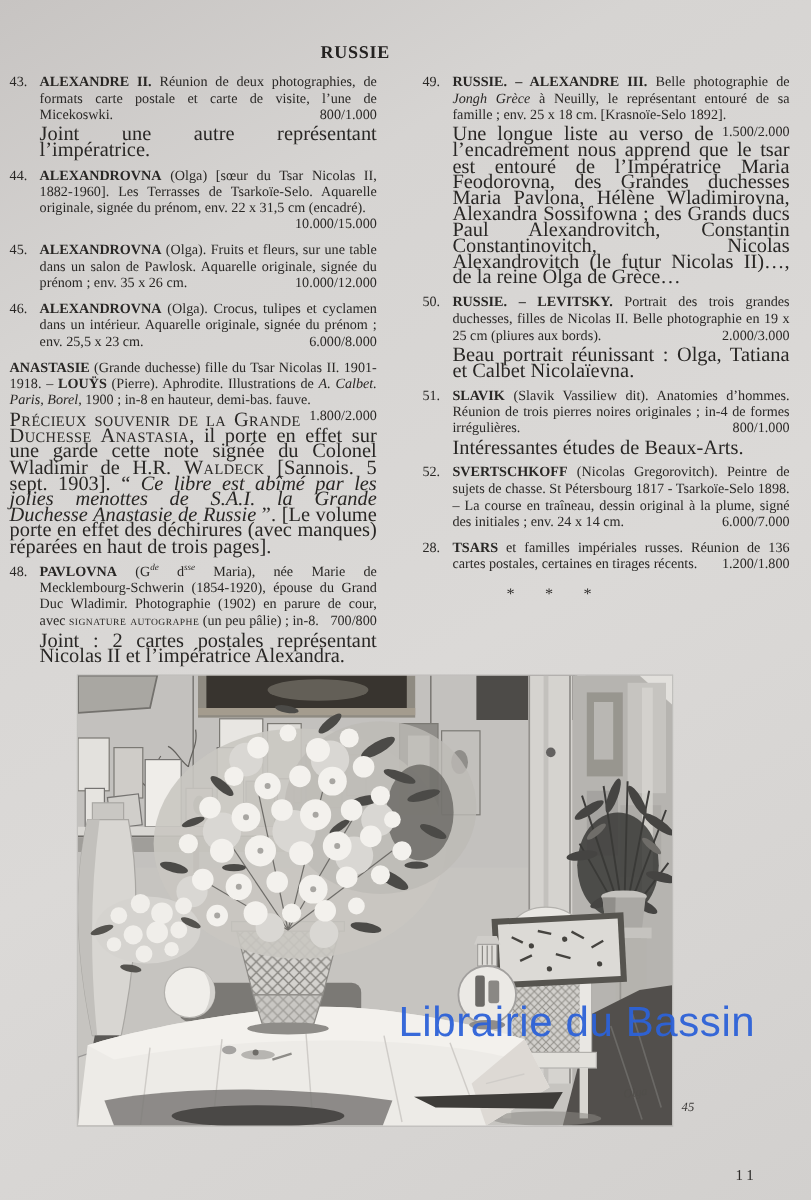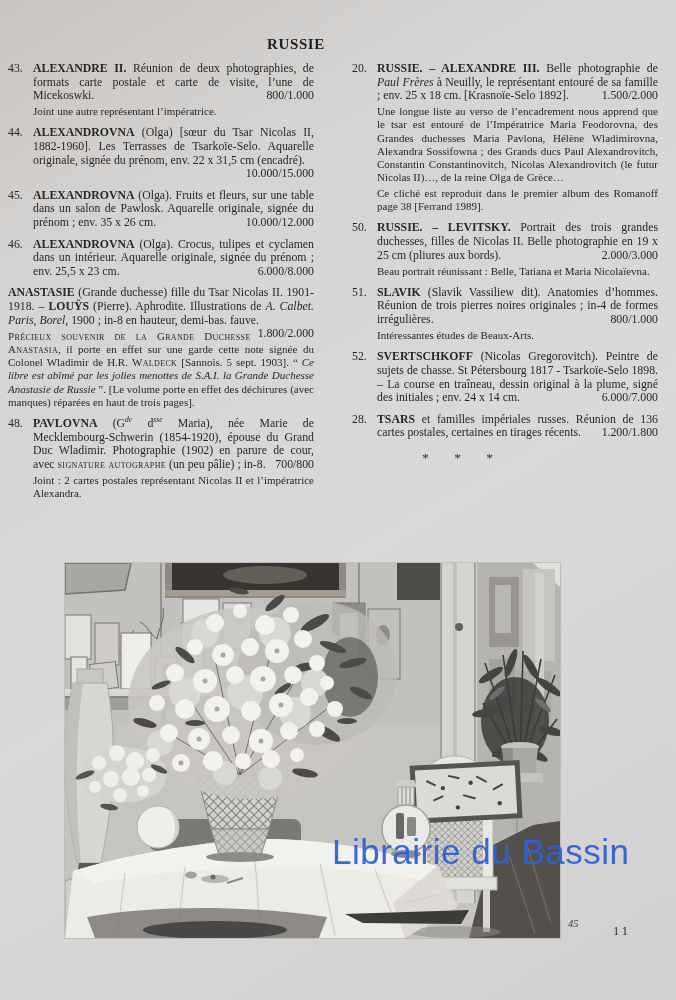--- a/index.html
+++ b/index.html
@@ -15,38 +15,38 @@
     color:#232120;
   }
   .columns{position:absolute;top:62px;left:8px;width:650px;display:flex;gap:38px;}
   .col{width:312px;}
   .col.right{width:312px;}
   .entry{display:flex;margin-bottom:8px;}
   .lot-num{flex:0 0 25px;width:25px;font-size:11.8px;line-height:13.6px;}
   .entry-body{flex:1;min-width:0;}
   .para{margin:0;font-size:11.8px;line-height:13.6px;text-align:justify;}
   .price{float:right;padding-left:7px;}
-  .note{margin:2.5px 0 0 0;font-size:11px;line-height:13.2px;text-align:justify;}
+  .note{margin:2.5px 0 0 0;font-size:17px;line-height:13.2px;text-align:justify;}
   .note.center{text-align:center;}
   .s-b{font-weight:bold;}
   .s-i{font-style:italic;}
   .s-sc{font-variant:small-caps;letter-spacing:.35px;}
   sup{font-size:7.5px;line-height:0;vertical-align:super;font-style:italic;}
   .stars{margin-top:10px;text-align:center;letter-spacing:11px;font-size:13.5px;
          position:relative;left:-42px;color:#2e2c2a;}
   .figure{position:absolute;left:65px;top:563px;width:495px;height:375px;
           box-shadow:0 0 0 1px rgba(120,118,115,.25);}
   .figure svg{display:block;}
   .watermark{
     position:absolute;left:332px;top:832px;white-space:nowrap;
     font-family:"Liberation Sans", sans-serif;font-size:35px;font-weight:400;
     color:#2d62d8;opacity:.95;letter-spacing:0.5px;
   }
   .fig-num{position:absolute;left:568px;top:918px;font-style:italic;font-size:10.5px;color:#3c3a38;}
-  .page-num{position:absolute;left:613px;top:924px;font-size:12.5px;letter-spacing:3px;color:#2e2c2a;}
+  .page-num{position:absolute;left:613px;top:972px;font-size:12.5px;letter-spacing:3px;color:#2e2c2a;}
 </style>
 </head>
 <body>
 
 <div class="heading">RUSSIE</div>
 
 <div class="columns">
   <div class="col">
     <div>
         <div class="entry">
@@ -85,32 +85,31 @@
           <div class="entry-body">
             <p class="para"><span class="s-b">PAVLOVNA</span><span> (G</span><sup>de</sup><span> d</span><sup>sse</sup><span> Maria), née Marie de Mecklembourg-Schwerin (1854-1920), épouse du Grand Duc Wladimir. Photographie (1902) en parure de cour, avec </span><span class="s-sc">signature autographe</span><span> (un peu pâlie) ; in-8.</span><span class="price">700/800</span></p>
             <p class="note"><span>Joint : 2 cartes postales représentant Nicolas II et l’impératrice Alexandra.</span></p>
           </div>
         </div>
       </div>
   </div>
   <div class="col right">
     <div>
         <div class="entry">
-          <div class="lot-num">20.</div>
-          <div class="entry-body">
-            <p class="para"><span class="s-b">RUSSIE. – ALEXANDRE III.</span><span> Belle photographie de </span><span class="s-i">Paul Frères</span><span> à Neuilly, le représentant entouré de sa famille ; env. 25 x 18 cm. [Krasnoïe-Selo 1892].</span><span class="price">1.500/2.000</span></p>
+          <div class="lot-num">49.</div>
+          <div class="entry-body">
+            <p class="para"><span class="s-b">RUSSIE. – ALEXANDRE III.</span><span> Belle photographie de </span><span class="s-i">Jongh Grèce</span><span> à Neuilly, le représentant entouré de sa famille ; env. 25 x 18 cm. [Krasnoïe-Selo 1892].</span><span class="price">1.500/2.000</span></p>
             <p class="note"><span>Une longue liste au verso de l’encadrement nous apprend que le tsar est entouré de l’Impératrice Maria Feodorovna, des Grandes duchesses Maria Pavlona, Hélène Wladimirovna, Alexandra Sossifowna ; des Grands ducs Paul Alexandrovitch, Constantin Constantinovitch, Nicolas Alexandrovitch (le futur Nicolas II)…, de la reine Olga de Grèce…</span></p>
-            <p class="note"><span>Ce cliché est reproduit dans le premier album des Romanoff page 38 [Ferrand 1989].</span></p>
           </div>
         </div>
         <div class="entry">
           <div class="lot-num">50.</div>
           <div class="entry-body">
             <p class="para"><span class="s-b">RUSSIE. – LEVITSKY.</span><span> Portrait des trois grandes duchesses, filles de Nicolas II. Belle photographie en 19 x 25 cm (pliures aux bords).</span><span class="price">2.000/3.000</span></p>
-            <p class="note"><span>Beau portrait réunissant : Belle, Tatiana et Maria Nicolaïevna.</span></p>
+            <p class="note"><span>Beau portrait réunissant : Olga, Tatiana et Calbet Nicolaïevna.</span></p>
           </div>
         </div>
         <div class="entry">
           <div class="lot-num">51.</div>
           <div class="entry-body">
             <p class="para"><span class="s-b">SLAVIK</span><span> (Slavik Vassiliew dit). Anatomies d’hommes. Réunion de trois pierres noires originales ; in-4 de formes irrégulières.</span><span class="price">800/1.000</span></p>
             <p class="note"><span>Intéressantes études de Beaux-Arts.</span></p>
           </div>
         </div>
         <div class="entry">

